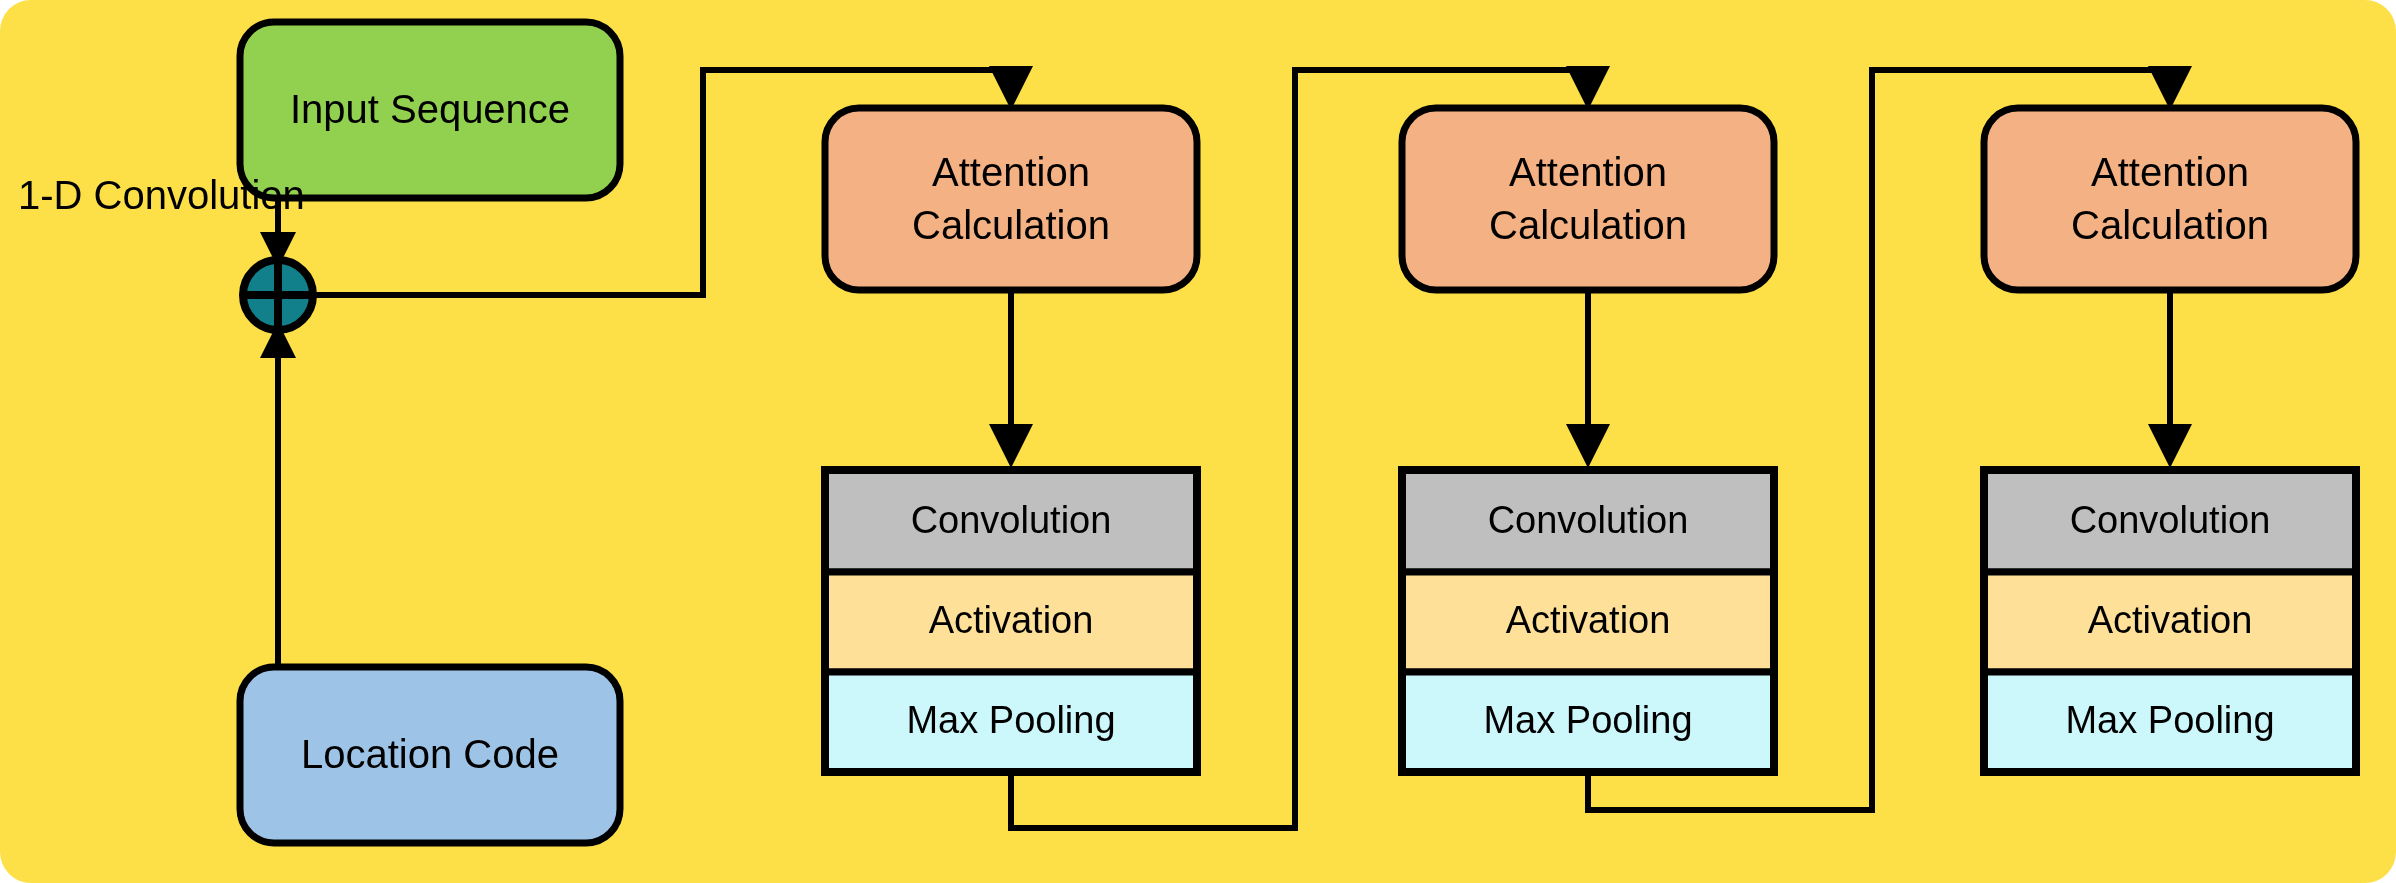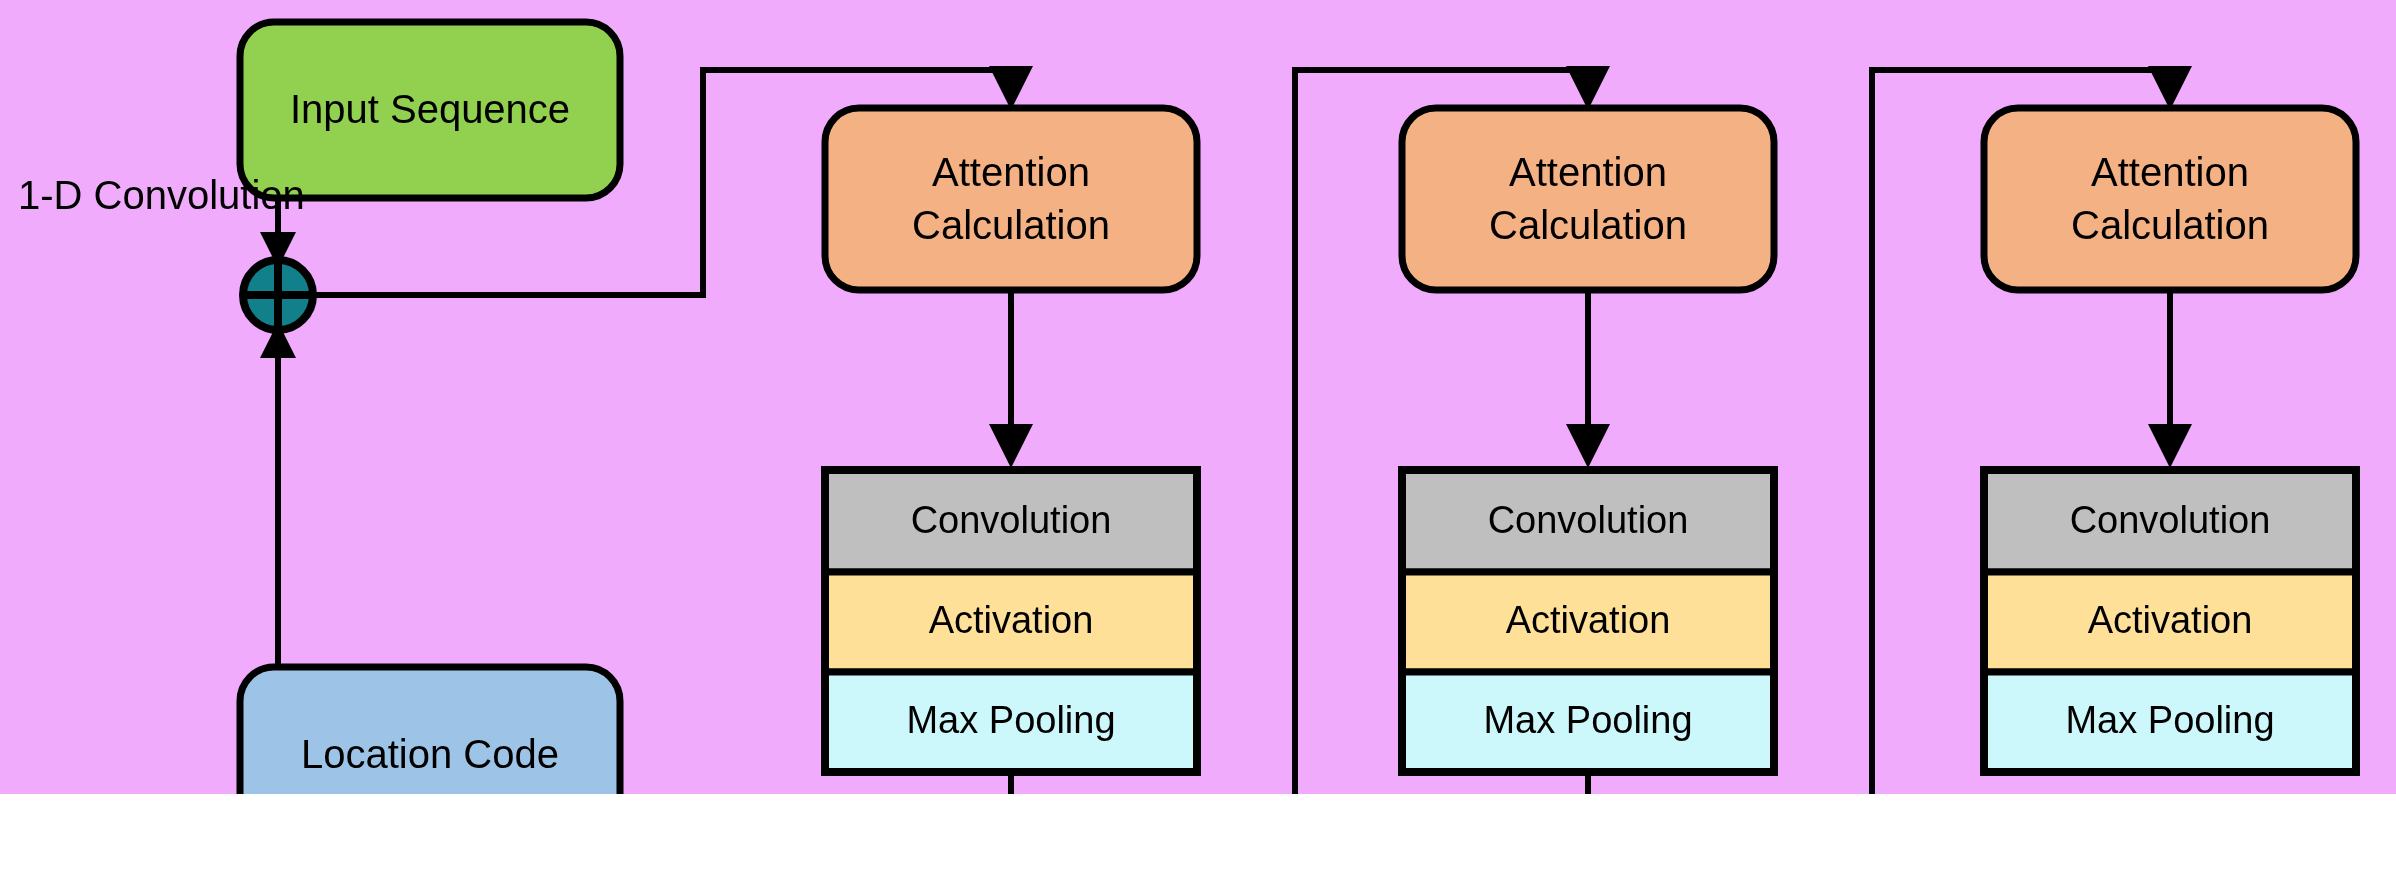--- a/index.html
+++ b/index.html
@@ -1,17 +1,17 @@
 <!DOCTYPE html>
 <html><head>
 <meta charset="utf-8">
 <style>
   html,body{margin:0;padding:0;background:#ffffff;}
   body{font-family:"Liberation Sans",sans-serif;}
-  #stage{position:relative;width:2396px;height:794px;background:#f0abfc;overflow:hidden;}
+  #stage{position:relative;width:2396px;height:883px;background:#fde047;overflow:hidden;border-radius:31px;}
   svg#diagram{position:absolute;left:0;top:0;width:2396px;height:883px;display:block;}
   .nodeLabel{font-family:"Liberation Sans",sans-serif;fill:#000;text-anchor:middle;dominant-baseline:middle;}
   .bigLabel{font-size:40px;}
   .rowLabel{font-size:38px;}
   .freeLabel{font-size:40px;text-anchor:start;dominant-baseline:middle;}
   .edge{fill:none;stroke:#000;stroke-width:6;stroke-linecap:butt;stroke-linejoin:miter;}
   .boxOutline{stroke:#000;stroke-width:7;}
   .rowOutline{stroke:#000;stroke-width:7;}
   .stackFrame{fill:none;stroke:#000;stroke-width:8;}
   .arrowHead{fill:#000;stroke:none;}

